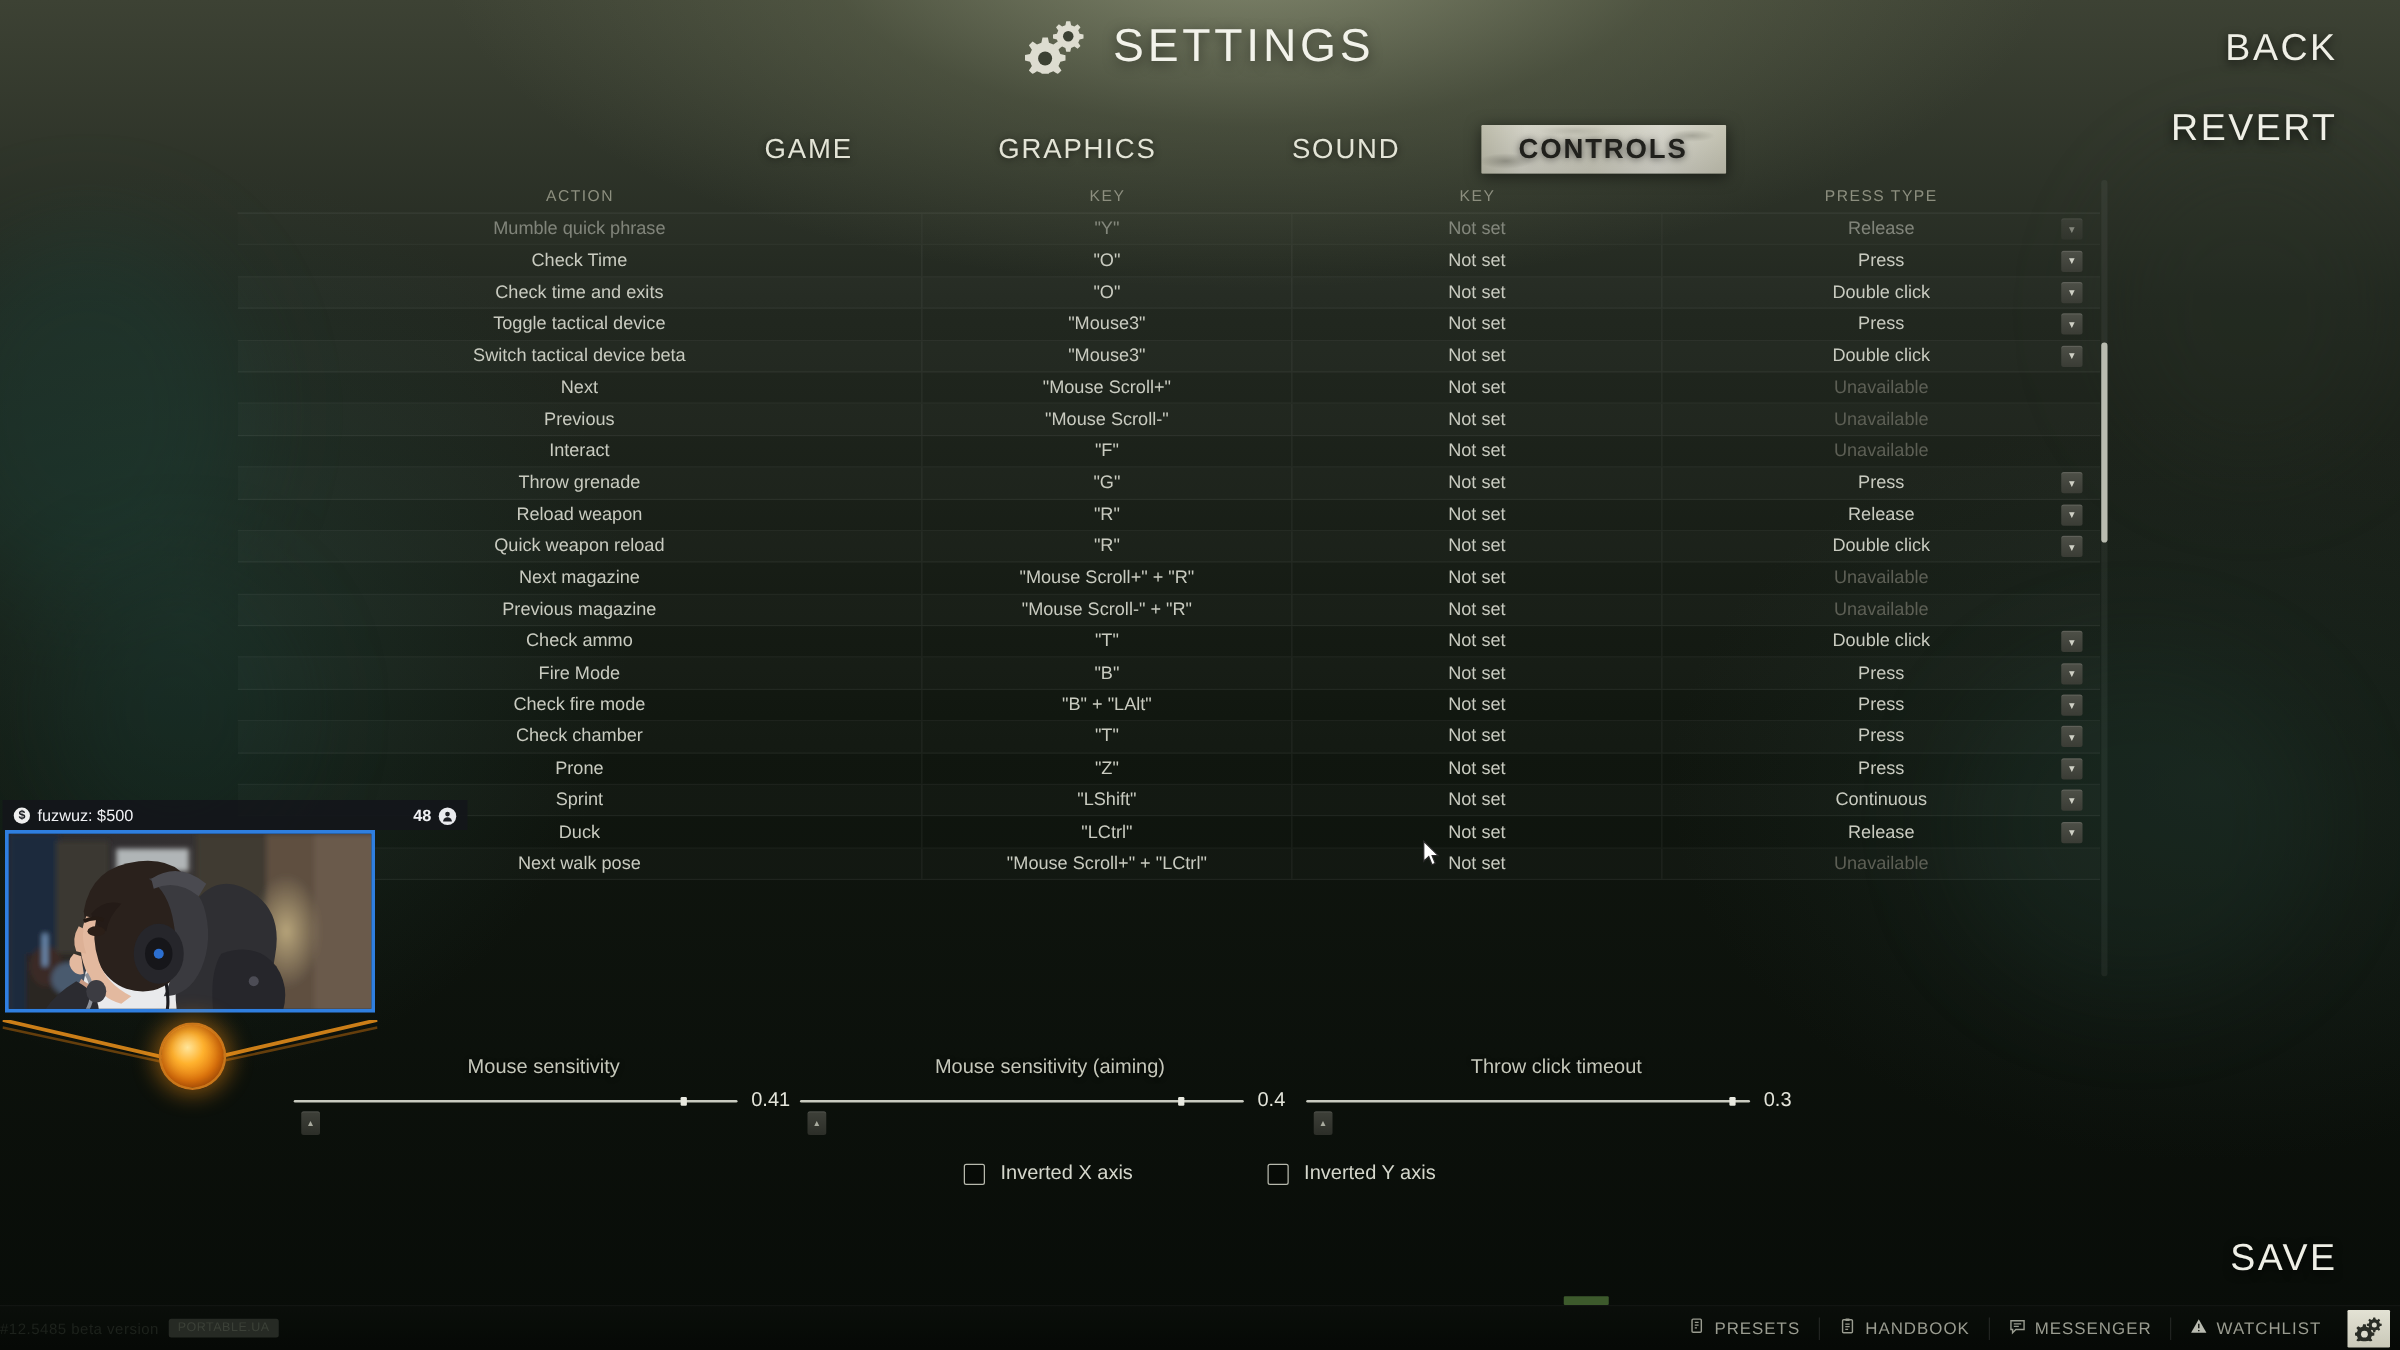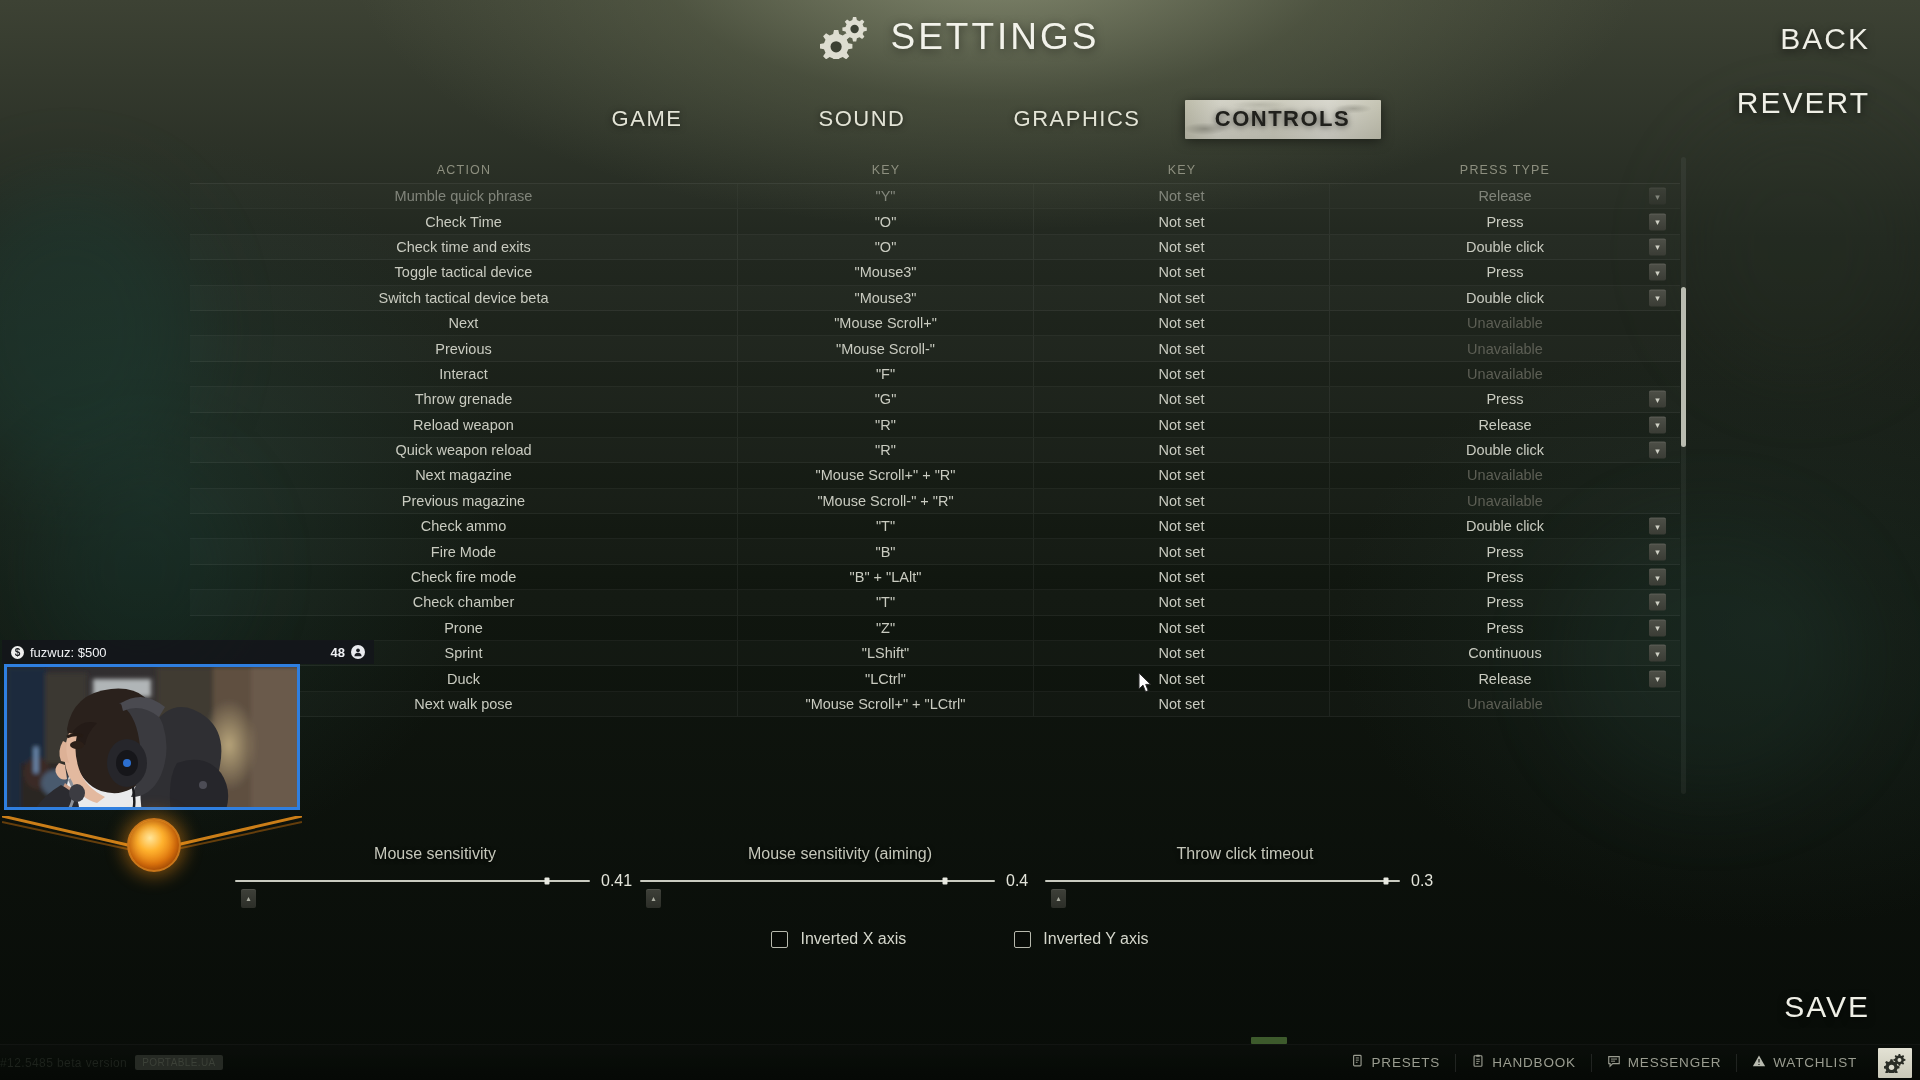--- a/index.html
+++ b/index.html
@@ -74,21 +74,21 @@
     cursor: pointer; text-shadow: 0 2px 8px rgba(0,0,0,.7);
   }
   #back-btn   { top: 22px; }
   #revert-btn { top: 86px; right: 50px; }
   #save-btn   { bottom: 56px; right: 50px; font-size: 30px; letter-spacing: 2px;
                 color: #efefe6; position: absolute; cursor: pointer;
                 text-shadow: 0 2px 8px rgba(0,0,0,.7); }
 
   
   .table-wrap {
-    position: absolute; left: 190px; top: 157px;
+    position: absolute; left: 190px; top: 144px;
     width: 1490px; height: 663px;
   }
   .thead {
     display: flex; height: 26px; align-items: center;
     font-size: 12.5px; letter-spacing: 1.2px; color: #8d8f7f;
   }
   .thead .c { text-align: center; }
   .c1 { width: 548px; }
   .c2 { width: 296px; }
   .c3 { width: 296px; }
@@ -208,21 +208,21 @@
     position: absolute; top: 0; left: 0; width: 372px; height: 24px;
     background: rgba(20,22,26,.92);
     display: flex; align-items: center; padding: 0 9px;
     font-size: 13px; color: #f0f1f4;
   }
   .coin {
     width: 13px; height: 13px; border-radius: 50%;
     background: #efefef; color: #1b1d22; font-size: 10px; font-weight: 700;
     display: flex; align-items: center; justify-content: center; margin-right: 6px;
   }
-  .stream-count { margin-left: auto; display: flex; align-items: center; gap: 6px; font-weight: 700; }
+  .stream-count { margin-left: auto; display: flex; align-items: flex-end; gap: 6px; font-weight: 700; }
   .viewer-badge {
     width: 14px; height: 14px; border-radius: 50%;
     background: #e9eaee; display: flex; align-items: center; justify-content: center;
   }
   .cam-frame {
     position: absolute; top: 24px; left: 2px; width: 296px; height: 146px;
     border: 3px solid #2f7fe0; overflow: hidden; background: #14161b;
   }
   .cam-scene { position: absolute; inset: 0; filter: blur(0.3px); }
   .wing {
@@ -262,22 +262,22 @@
           <path d="M14 15 l4.3 0 .9 4.1 3.5 1.5 3.5-2.4 3 3-2.4 3.5 1.5 3.5 4.1.9 0 4.3-4.1.9-1.5 3.5 2.4 3.5-3 3-3.5-2.4-3.5 1.5-.9 4.1-4.3 0-.9-4.1-3.5-1.5-3.5 2.4-3-3 2.4-3.5-1.5-3.5-4.1-.9 0-4.3 4.1-.9 1.5-3.5-2.4-3.5 3-3 3.5 2.4 3.5-1.5z"></path>
           <circle cx="16.1" cy="31.8" r="5.6" fill="#3a3f32"></circle>
         </g>
       </svg>
     </span>
     <span class="page-title">SETTINGS</span>
   </div>
 
   <div class="tabs">
     <div class="tab">GAME</div>
+    <div class="tab">GRAPHICS</div>
     <div class="tab">SOUND</div>
-    <div class="tab">GRAPHICS</div>
     <div class="tab active">CONTROLS</div>
   </div>
 
   <div class="corner-btn" id="back-btn">BACK</div>
   <div class="corner-btn" id="revert-btn">REVERT</div>
   <div id="save-btn">SAVE</div>
 
   <div class="table-wrap">
     <div class="thead">
       <div class="c c1">ACTION</div>

